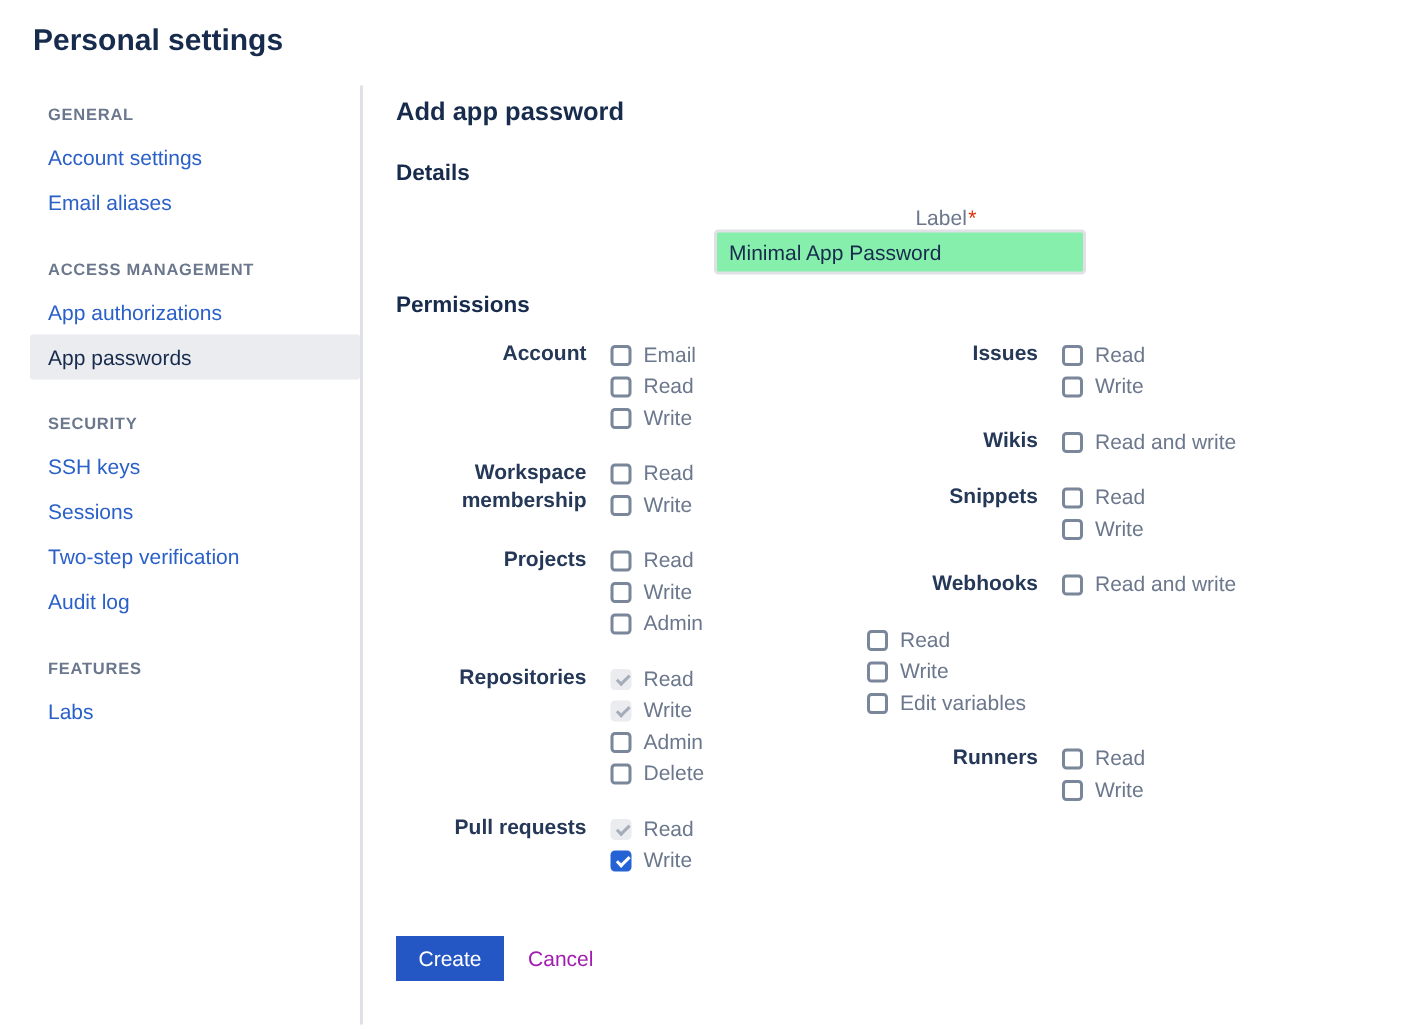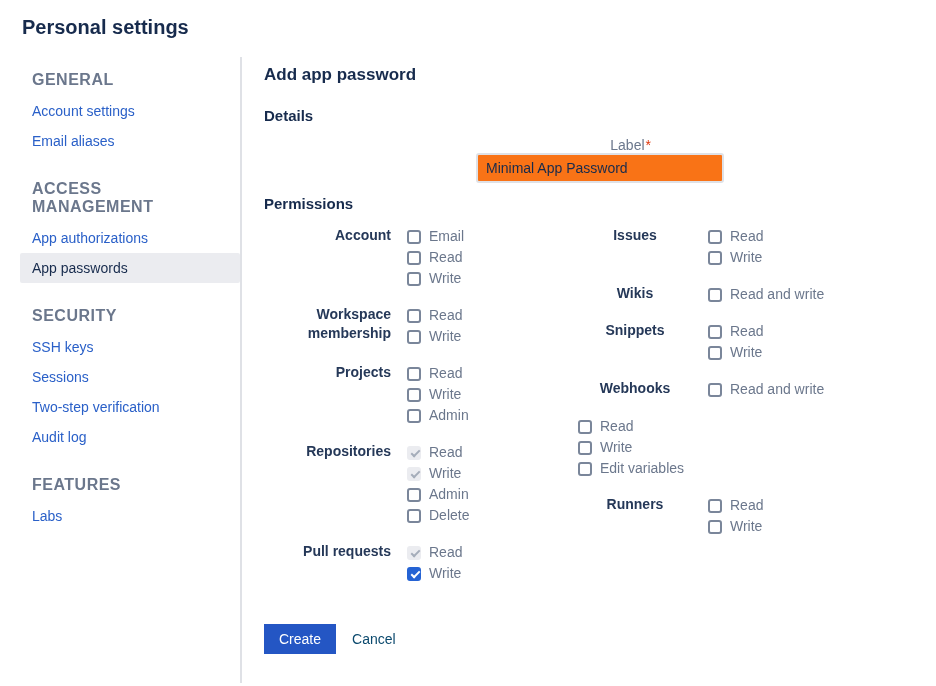--- a/index.html
+++ b/index.html
@@ -13,21 +13,21 @@
   .page-title {
     margin: 0; padding: 16px 0 18px 22px;
     font-size: 20px; font-weight: 700; color: #172b4d;
   }
   .layout { display: flex; height: 626px; }
 
   
   .sidebar { flex: 0 0 240px; width: 240px; padding: 4px 0 0 20px; }
   .sb-section { margin-bottom: 14px; }
   .sb-heading {
-    font-size: 16px; font-weight: 700; color: #6b778c;
+    font-size: 11px; font-weight: 700; color: #6b778c;
     letter-spacing: 0.5px; padding: 10px 12px 7px 12px;
   }
   .sb-item {
     display: block; padding: 6px 12px; font-size: 14px;
     color: #2a60c8; text-decoration: none; cursor: pointer;
     border-radius: 2px; line-height: 18px;
   }
   .sb-item.active { background: #ebecf0; color: #172b4d; }
 
   
@@ -37,29 +37,29 @@
 
   .form-row { display: flex; align-items: center; margin-bottom: 12px; flex-direction: column; }
   .form-label {
     width: 130px; text-align: right; padding-right: 14px;
     font-size: 14px; color: #6b778c;
   }
   .req { color: #de350b; margin-left: 1px; }
   .text-input {
     width: 248px; height: 30px; padding: 0 8px;
     border: 2px solid #dfe1e6; border-radius: 3px;
-    background: #f97316; color: #172b4d; font-size: 14px;
+    background: #86efac; color: #172b4d; font-size: 14px;
     font-family: "Liberation Sans", sans-serif; outline: none;
   }
 
   .perm-columns { display: flex; align-items: flex-start; margin-top: 14px; gap: 16px; }
   .perm-col { display: flex; flex-direction: column; }
   .perm-col.left { width: 298px; }
   .perm-col.left .perm-label { width: 143px; }
-  .perm-col.right .perm-label { width: 130px; text-align: center; }
+  .perm-col.right .perm-label { width: 130px; }
   .perm-group { display: flex; margin-bottom: 16px; }
   .perm-label {
     text-align: right; padding-right: 16px;
     font-size: 14px; font-weight: 700; color: #253858; line-height: 19px;
     flex: 0 0 auto;
   }
   .perm-options { display: flex; flex-direction: column; }
   .opt-row { display: flex; align-items: center; height: 21px; cursor: pointer; }
   .opt-text { margin-left: 8px; font-size: 14px; color: #6b778c; line-height: 21px; }
 
@@ -80,21 +80,21 @@
     border-left-color: #a5adba; border-bottom-color: #a5adba;
   }
   .opt-row.disabled { cursor: default; }
 
   .actions { margin-top: 24px; display: flex; align-items: center; }
   .btn-primary {
     background: #2456c4; color: #ffffff; border: none; border-radius: 0;
     padding: 7px 15px; font-size: 14px; cursor: pointer;
     font-family: "Liberation Sans", sans-serif;
   }
-  .cancel-link { margin-left: 16px; color: #0c4a6e; font-size: 14px; text-decoration: none; cursor: pointer; }
+  .cancel-link { margin-left: 16px; color: #a21caf; font-size: 14px; text-decoration: none; cursor: pointer; }
 </style>
 </head>
 <body>
 
 <h1 class="page-title">Personal settings</h1>
 
 <div class="layout">
   <nav class="sidebar" id="sidebar">
       <div class="sb-section">
         <div class="sb-heading">GENERAL</div>

